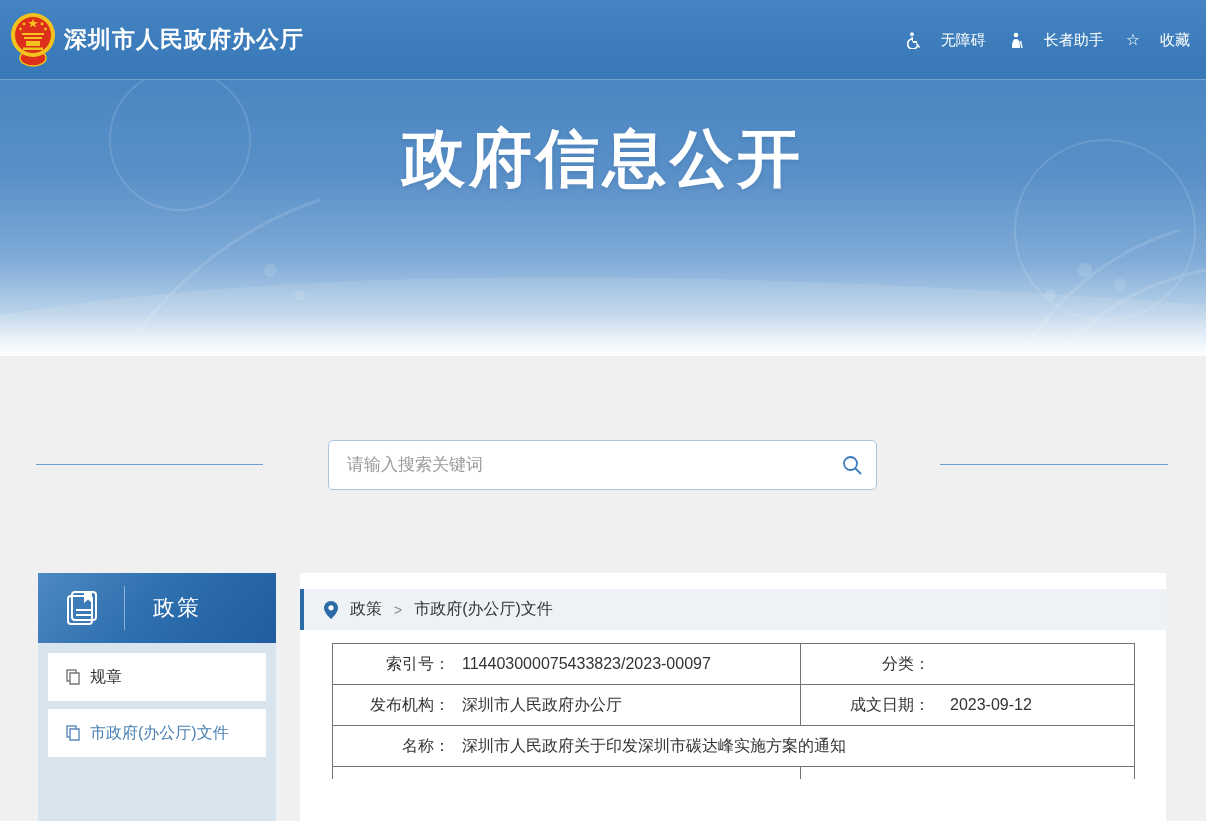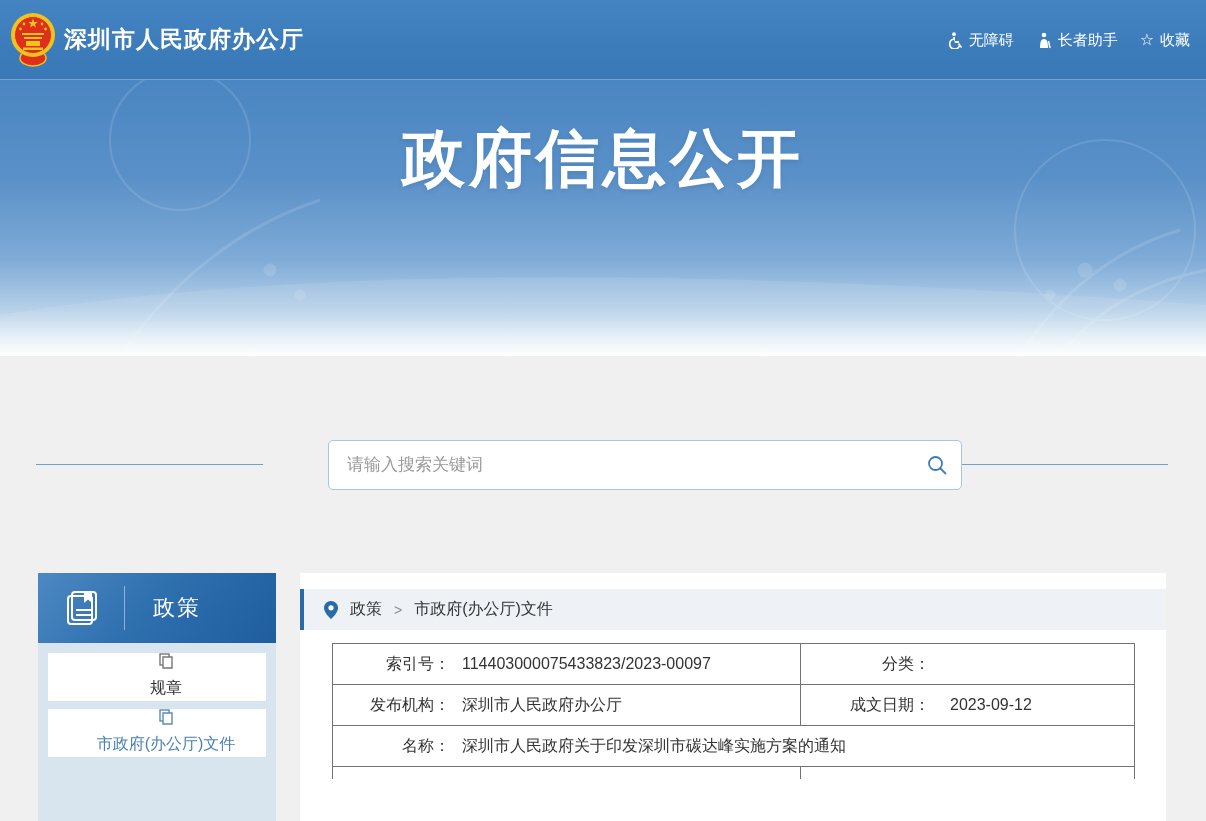--- a/index.html
+++ b/index.html
@@ -21,21 +21,21 @@
   }
   .emblem{ margin-left:10px; width:46px; height:56px; flex:0 0 auto; }
   .site-title{
     margin-left:8px; color:#fff; font-size:23px; font-weight:bold; letter-spacing:1px;
   }
   .topbar-links{
     position:absolute; right:16px; top:0; height:80px;
     display:flex; align-items:center; gap:22px;
   }
   .toplink{
-    display:flex; align-items:center; gap:6px;
+    display:flex; align-items:center; gap:20px;
     color:#fff; font-size:15px; cursor:pointer; white-space:nowrap;
   }
   .toplink .glyph{ font-size:16px; line-height:1; }
 
   
   .banner{
     position:absolute; left:0; top:80px; width:1206px; height:276px;
     background:linear-gradient(180deg,#4a86c2 0%, #5a90c8 35%, #7fabd7 65%, #b9d2e9 84%, #e9f2f9 94%, #ffffff 100%);
     overflow:hidden;
   }
@@ -50,21 +50,21 @@
   .content-bg{
     position:absolute; left:0; top:356px; width:1206px; height:465px;
     background:#f0f0f1;
   }
 
   
   .search-line{ position:absolute; height:1px; background:#6f9fd0; top:464px; }
   .search-line.left{ left:36px; width:227px; }
   .search-line.right{ left:940px; width:228px; }
   .search-box{
-    position:absolute; left:328px; top:440px; width:634px; height:50px;
+    position:absolute; left:328px; top:440px; width:549px; height:50px;
     background:#fff; border:1px solid #a9c6df; border-radius:5px;
     display:flex; align-items:center;
   }
   .search-input{
     flex:1; height:100%; border:none; outline:none; background:transparent;
     padding:0 14px 0 18px; font-size:17px; color:#333;
     font-family:"Liberation Sans","DejaVu Sans",sans-serif;
   }
   .search-input::placeholder{ color:#9a9a9a; }
   .search-btn{
@@ -83,21 +83,21 @@
   .sidebar-header .vdiv{
     width:1px; height:44px; background:rgba(255,255,255,.45); margin:0 0 0 22px;
   }
   .sidebar-title{ color:#fff; font-size:22px; margin-left:28px; letter-spacing:2px; }
   .sidebar-body{
     background:#d9e5ee; padding:10px; display:flex; flex-direction:column; gap:8px;
     height:178px;
   }
   .side-item{
     height:48px; background:#fff; display:flex; align-items:center; gap:9px;
-    padding-left:18px; font-size:16px; color:#333; cursor:pointer;flex-direction:column;
+    padding-left:18px; font-size:16px; color:#333; cursor:pointer;
   }
   .side-item.active{ color:#4a80b3; }
 
   
   .main-panel{
     position:absolute; left:300px; top:573px; width:866px; height:248px;
     background:#fff;
   }
   .breadcrumb{
     margin-top:16px; height:41px; background:#eef2f6;

